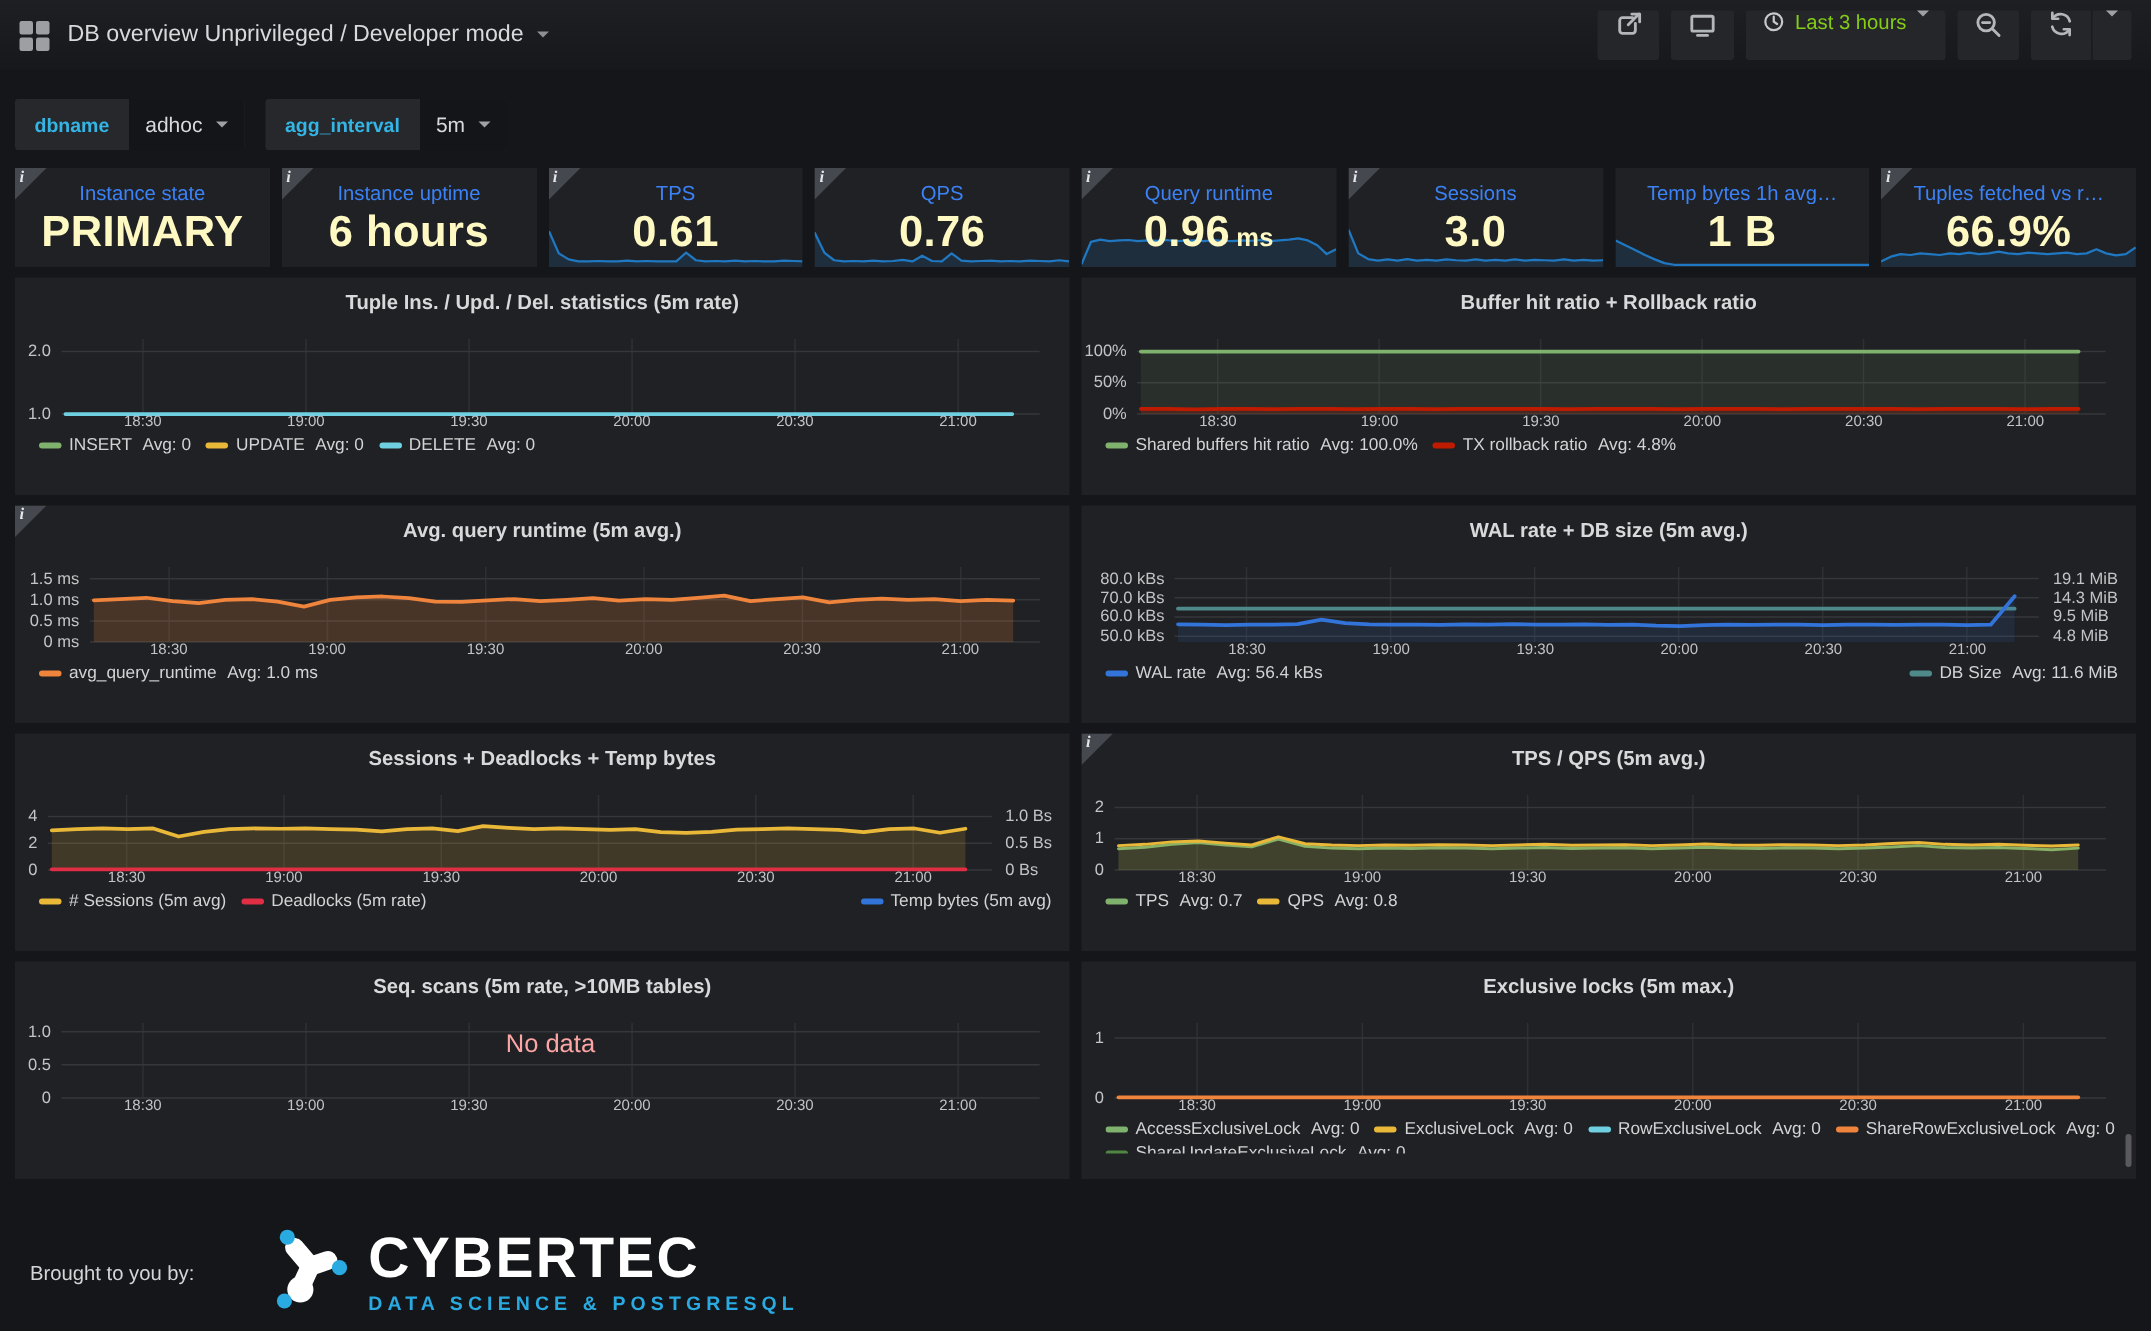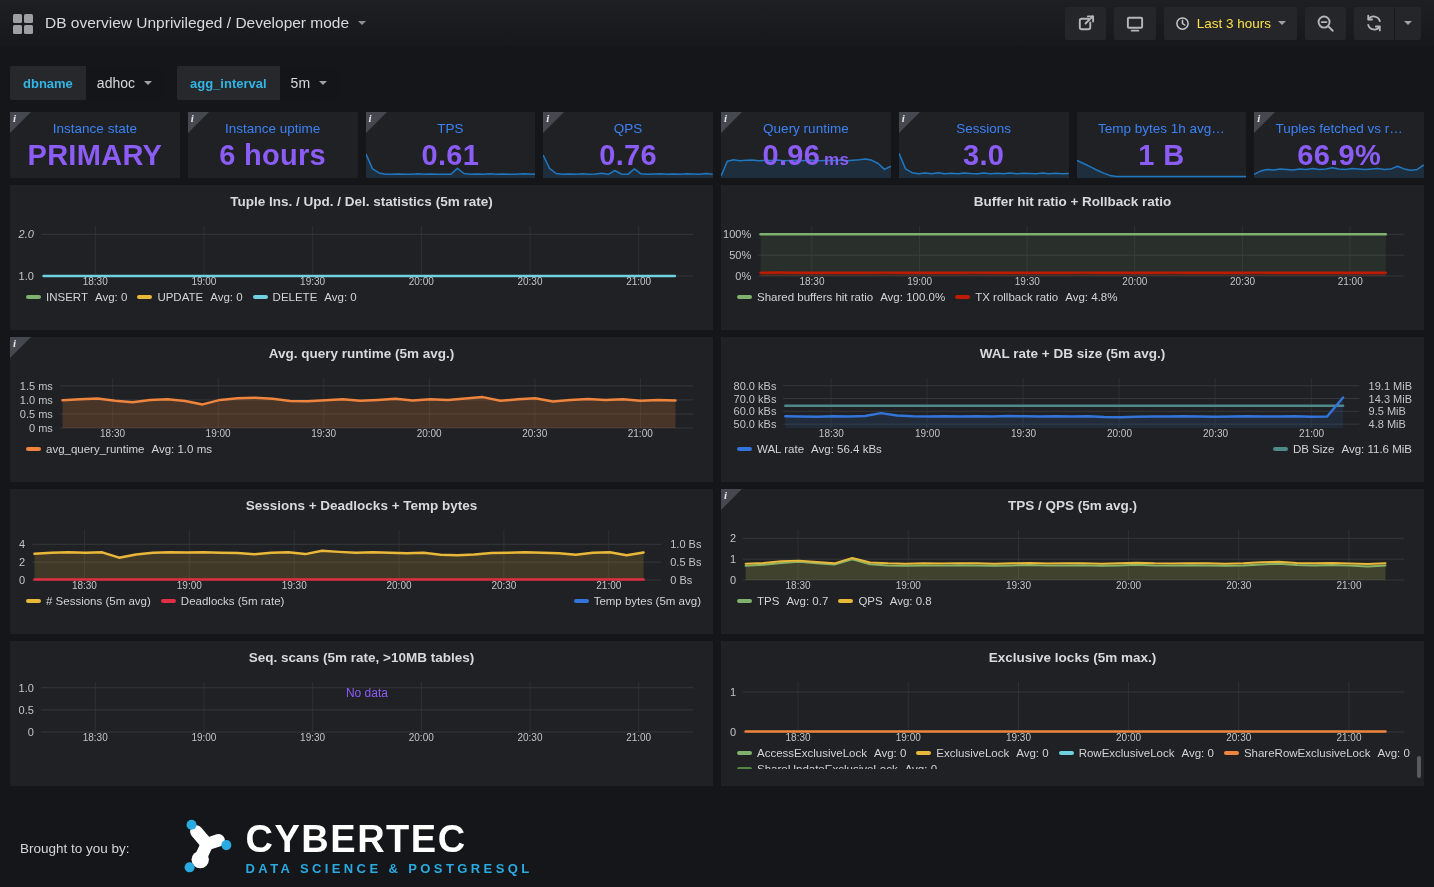--- a/index.html
+++ b/index.html
@@ -10,22 +10,22 @@
   .navbar { height:46px; display:flex; align-items:center; padding:0 13px;
             background:linear-gradient(180deg,#1d1f22 0%,#17181b 100%); }
   .nav-left { display:flex; align-items:center; }
   .dash-icon { width:19px; height:19px; display:grid; grid-template-columns:9px 9px; grid-template-rows:9px 9px; gap:2px; cursor:pointer; }
   .dash-icon i { background:#9d9fa2; border-radius:1.5px; }
   .nav-title { margin-left:13px; font-size:15.5px; font-weight:500; color:#d8d9da; cursor:pointer; }
   .caret { width:0; height:0; border-left:4px solid transparent; border-right:4px solid transparent;
            border-top:4px solid #9fa2a5; display:inline-block; }
   .caret-sm { margin-left:9px; border-top-color:#8d8f92; }
   .nav-right { margin-left:auto; display:flex; align-items:center; gap:8px; }
-  .nav-btn { height:33px; background:#242629; border:none; border-radius:2px; color:#fde047;
-             display:flex; align-items:center; gap:7px; padding:0 11px; font-family:inherit;
+  .nav-btn { height:33px; background:#242629; border:none; border-radius:2px; color:#84cc16;
+             display:flex; align-items:flex-start; gap:7px; padding:0 11px; font-family:inherit;
              font-size:13.5px; cursor:pointer; }
   .nav-btn svg { display:block; }
   .btn-group { display:flex; }
   .btn-group .nav-btn:first-child { border-radius:2px 0 0 2px; border-right:1px solid #1a1b1d; }
   .btn-group .nav-btn:last-child { border-radius:0 2px 2px 0; padding:0 9px; }
 
   
   .submenu { padding:20px 0 0 10px; display:flex; gap:14px; }
   .picker { display:flex; align-items:stretch; height:34px; background:#26282c; border-radius:2px; overflow:hidden; }
   .picker-label { display:flex; align-items:center; padding:0 13px; color:#33b5e5; font-size:13px; font-weight:700; }
@@ -38,35 +38,35 @@
             border-top:21px solid #45484e; border-right:21px solid transparent; z-index:4; cursor:pointer; }
   .corner span { position:absolute; top:-21px; left:3px; font-family:"Liberation Serif",serif;
                  font-style:italic; font-weight:700; font-size:11px; color:#e6e7e8; }
 
   
   .stats-row { margin:12px 10px 0; display:grid; grid-template-columns:repeat(8,1fr); gap:8px; height:66px; }
   .stat-panel { overflow:hidden; }
   .stat-title { text-align:center; margin-top:9px; font-size:13.5px; font-weight:500; color:#3b82f6;
                 white-space:nowrap; overflow:hidden; position:relative; z-index:2; }
   .stat-value { position:absolute; left:0; right:0; top:27px; text-align:center; font-size:29px;
-                font-weight:600; color:#8b5cf6; z-index:2; letter-spacing:0.3px; }
+                font-weight:600; color:#fef9c3; z-index:2; letter-spacing:0.3px; }
   .stat-suffix { font-size:17px; font-weight:600; margin-left:4px; }
   .stat-spark { position:absolute; left:0; right:0; bottom:0; height:30px; width:100%; z-index:1; }
 
   
   .charts-grid { margin:7px 10px 0; display:grid; grid-template-columns:1fr 1fr; gap:7px 8px; }
   .chart-panel { height:145px; overflow:hidden; }
   .chart-title { text-align:center; padding-top:9px; font-size:13.5px; font-weight:700; color:#d8d9da; }
   .chart-area { position:relative; height:50px; margin-top:17px; }
   .chart-area svg.plot { position:absolute; left:0; top:0; width:100%; height:100%; overflow:visible; }
   .ylab, .xlab, .ylab-r { position:absolute; font-size:11px; color:#c3c4c6; white-space:nowrap; }
   .ylab { right:100%; margin-right:7px; transform:translateY(-50%); }
   .ylab-r { left:100%; margin-left:9px; transform:translateY(-50%); }
   .xlab { top:100%; margin-top:0; transform:translateX(-50%); font-size:10px; }
-  .no-data { position:absolute; left:50%; top:4px; transform:translateX(-50%); font-size:12px; color:#8b5cf6;text-align:right; }
+  .no-data { position:absolute; left:50%; top:4px; transform:translateX(-50%); font-size:17px; color:#fca5a5;text-align:right; }
   .legend-wrap { margin:13px 12px 0 16px; }
   .legend-row { display:flex; align-items:center; height:16px; gap:10px; white-space:nowrap; }
   .legend-item { display:flex; align-items:center; gap:5px; font-size:11.5px; color:#d2d3d4; cursor:pointer; }
   .swatch { width:15px; height:4px; border-radius:2px; flex:none; }
   .legend-avg { margin-left:2px; }
   .lg-scrollbar { position:absolute; right:3px; bottom:8px; width:4px; height:22px; background:#5a5a5e; border-radius:2px; }
 
   
   .footer { margin:32px 0 0 20px; display:flex; align-items:center; height:60px; }
   .footer-label { color:#d4d5d6; font-size:13.5px; }
@@ -239,21 +239,21 @@
           <line x1="250" y1="0" x2="250" y2="100" stroke="#2e3033" stroke-width="1" vector-effect="non-scaling-stroke"></line>
           <line x1="416.7" y1="0" x2="416.7" y2="100" stroke="#2e3033" stroke-width="1" vector-effect="non-scaling-stroke"></line>
           <line x1="583.3000000000001" y1="0" x2="583.3000000000001" y2="100" stroke="#2e3033" stroke-width="1" vector-effect="non-scaling-stroke"></line>
           <line x1="750" y1="0" x2="750" y2="100" stroke="#2e3033" stroke-width="1" vector-effect="non-scaling-stroke"></line>
           <line x1="916.6999999999999" y1="0" x2="916.6999999999999" y2="100" stroke="#2e3033" stroke-width="1" vector-effect="non-scaling-stroke"></line>
           <line x1="0" y1="100" x2="1000" y2="100" stroke="#35373a" stroke-width="1" vector-effect="non-scaling-stroke"></line>
           <line x1="0" y1="16.666666666666675" x2="1000" y2="16.666666666666675" stroke="#35373a" stroke-width="1" vector-effect="non-scaling-stroke"></line>
           <polyline points="4.0,100.00 972.0,100.00" fill="none" stroke="#6ED0E0" stroke-width="2.5" vector-effect="non-scaling-stroke" stroke-linejoin="round" stroke-linecap="round"></polyline>
         </svg>
         <span class="ylab" style="top: 100%;">1.0</span>
-        <span class="ylab" style="top: 16.6667%; font-style: italic;">2.0</span>
+        <span class="ylab" style="top: 16.6667%;">2.0</span>
         <span class="xlab" style="left: 8.33%;">18:30</span>
         <span class="xlab" style="left: 25%;">19:00</span>
         <span class="xlab" style="left: 41.67%;">19:30</span>
         <span class="xlab" style="left: 58.33%;">20:00</span>
         <span class="xlab" style="left: 75%;">20:30</span>
         <span class="xlab" style="left: 91.67%;">21:00</span>
       </div>
       <div class="legend-wrap">
         <div class="legend-row">
           <span class="legend-item">

